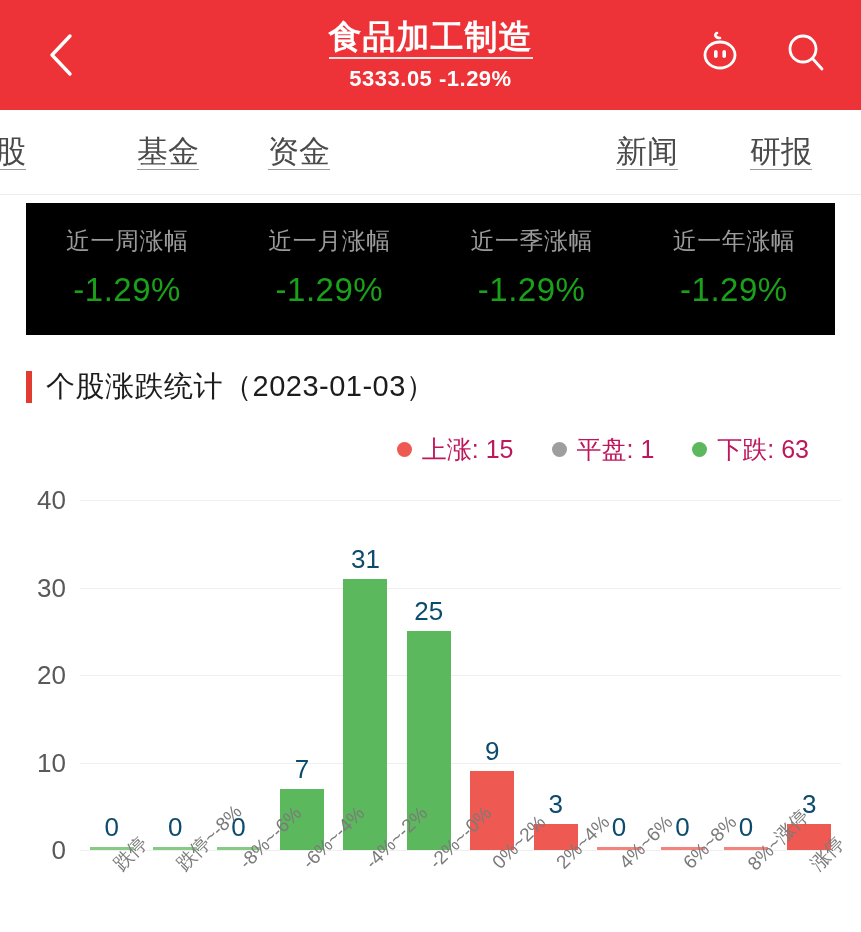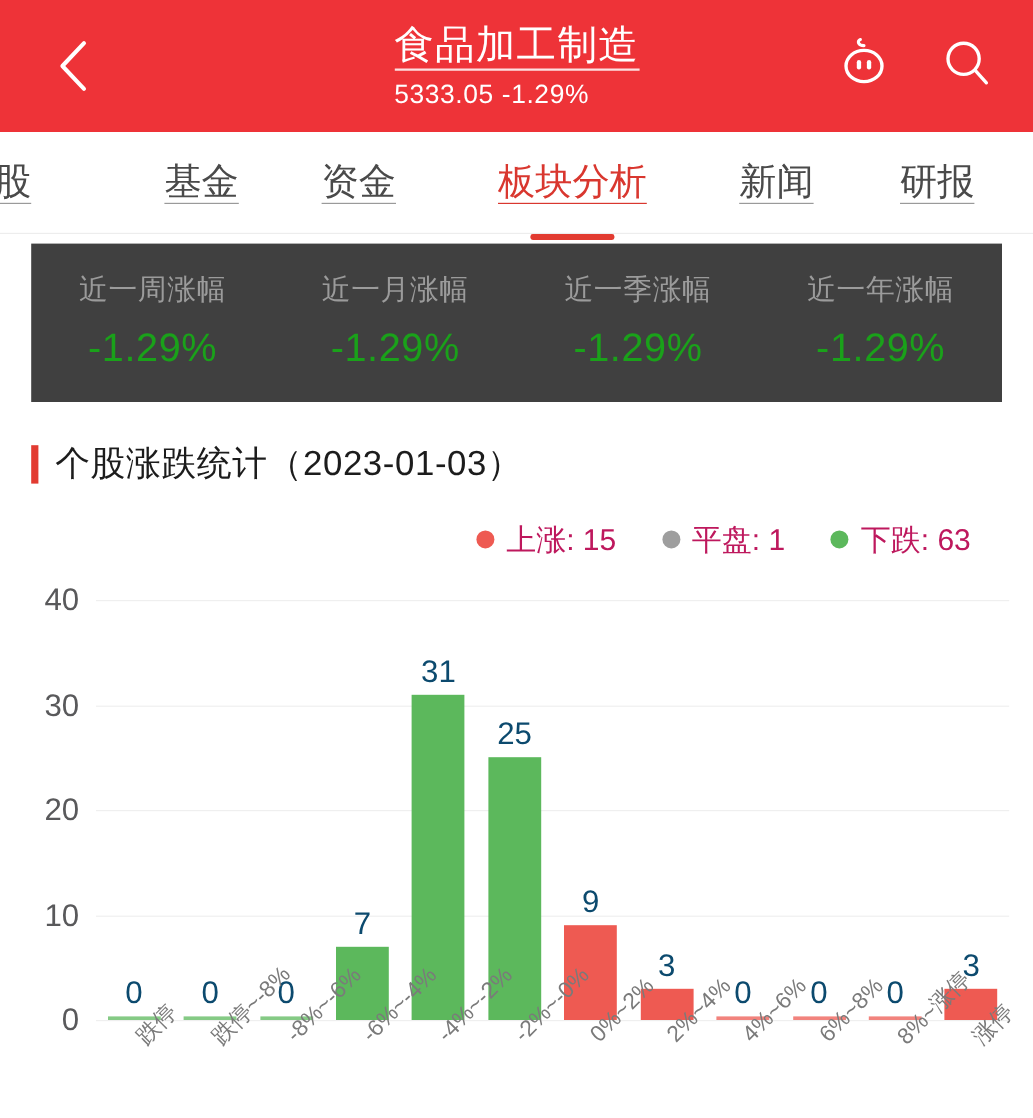--- a/index.html
+++ b/index.html
@@ -21,21 +21,23 @@
   }
   .back-btn {
     position: absolute;
     left: 38px; top: 50%;
     transform: translateY(-50%);
     width: 46px; height: 46px;
     display: flex; align-items: center; justify-content: center;
   }
   .back-btn svg { display: block; }
   .header-center {
+    text-align: center;
     line-height: 1;
+    font-weight: bold;
   }
   .header-title {
     font-size: 33px;
     color: #ffffff;
     letter-spacing: 1px;
     border-bottom: 2px solid rgba(255,255,255,0.85);
     padding-bottom: 4px;
     display: inline-block;
   }
   .header-sub {
@@ -86,21 +88,21 @@
     transform: translateX(-50%);
     bottom: -27px;
     width: 70px; height: 5px;
     background: #e23b31;
     border-radius: 2px;
   }
 
   
   .stats-wrap { padding: 8px 26px 0 26px; background:#fff; }
   .stats {
-    background: #404040;
+    background: #000000;
     display: flex;
     padding: 22px 0 26px 0;
   }
   .stat {
     flex: 1;
     text-align: center;
   }
   .stat-label {
     font-size: 24px;
     color: #9b9b9b;
@@ -264,21 +266,20 @@
         </svg>
       </span>
     </div>
   </div>
 </div>
 
 <div class="tabbar" id="tabbar">
     <div class="tab first" style="position: absolute; left: 0px;"><span>分股</span></div>
     <div class="tab" style="position: absolute; left: 137px;"><span>基金</span></div>
     <div class="tab" style="position: absolute; left: 268px;"><span>资金</span></div>
-    <div class="tab active" style="position: absolute; left: 415px;"><span>板块分析</span></div>
     <div class="tab" style="position: absolute; left: 616px;"><span>新闻</span></div>
     <div class="tab" style="position: absolute; left: 750px;"><span>研报</span></div>
   </div>
 
 <div class="stats-wrap">
   <div class="stats" id="stats">
       <div class="stat">
         <div class="stat-label">近一周涨幅</div>
         <div class="stat-value" style="color: rgb(26, 161, 26);">-1.29%</div>
       </div>

